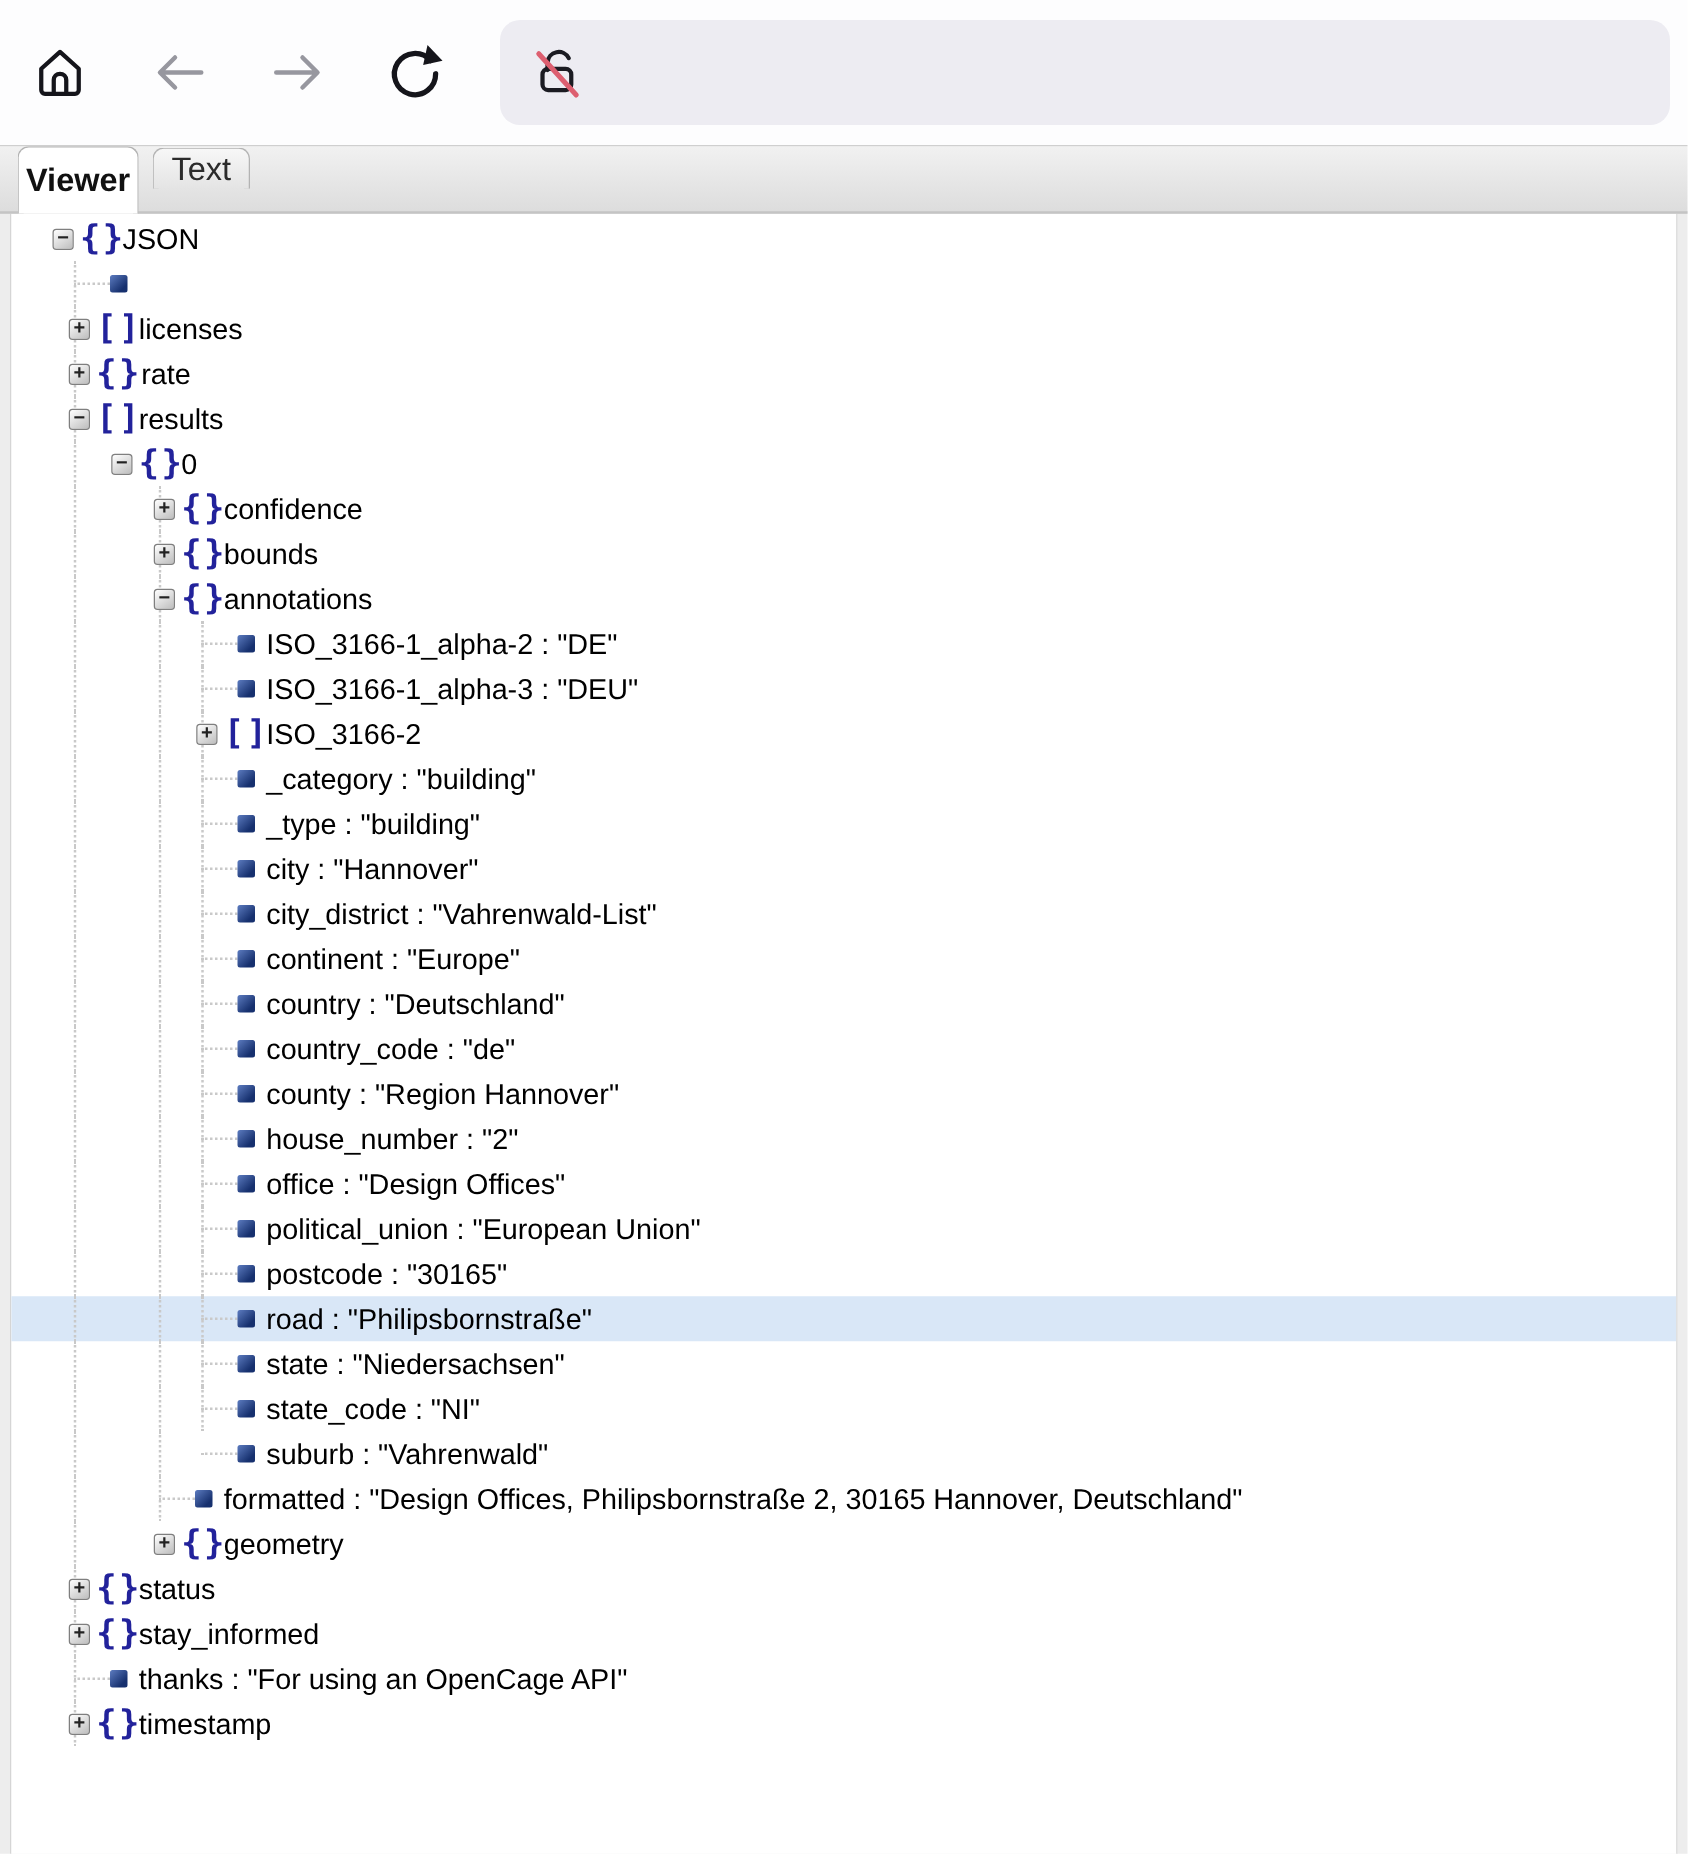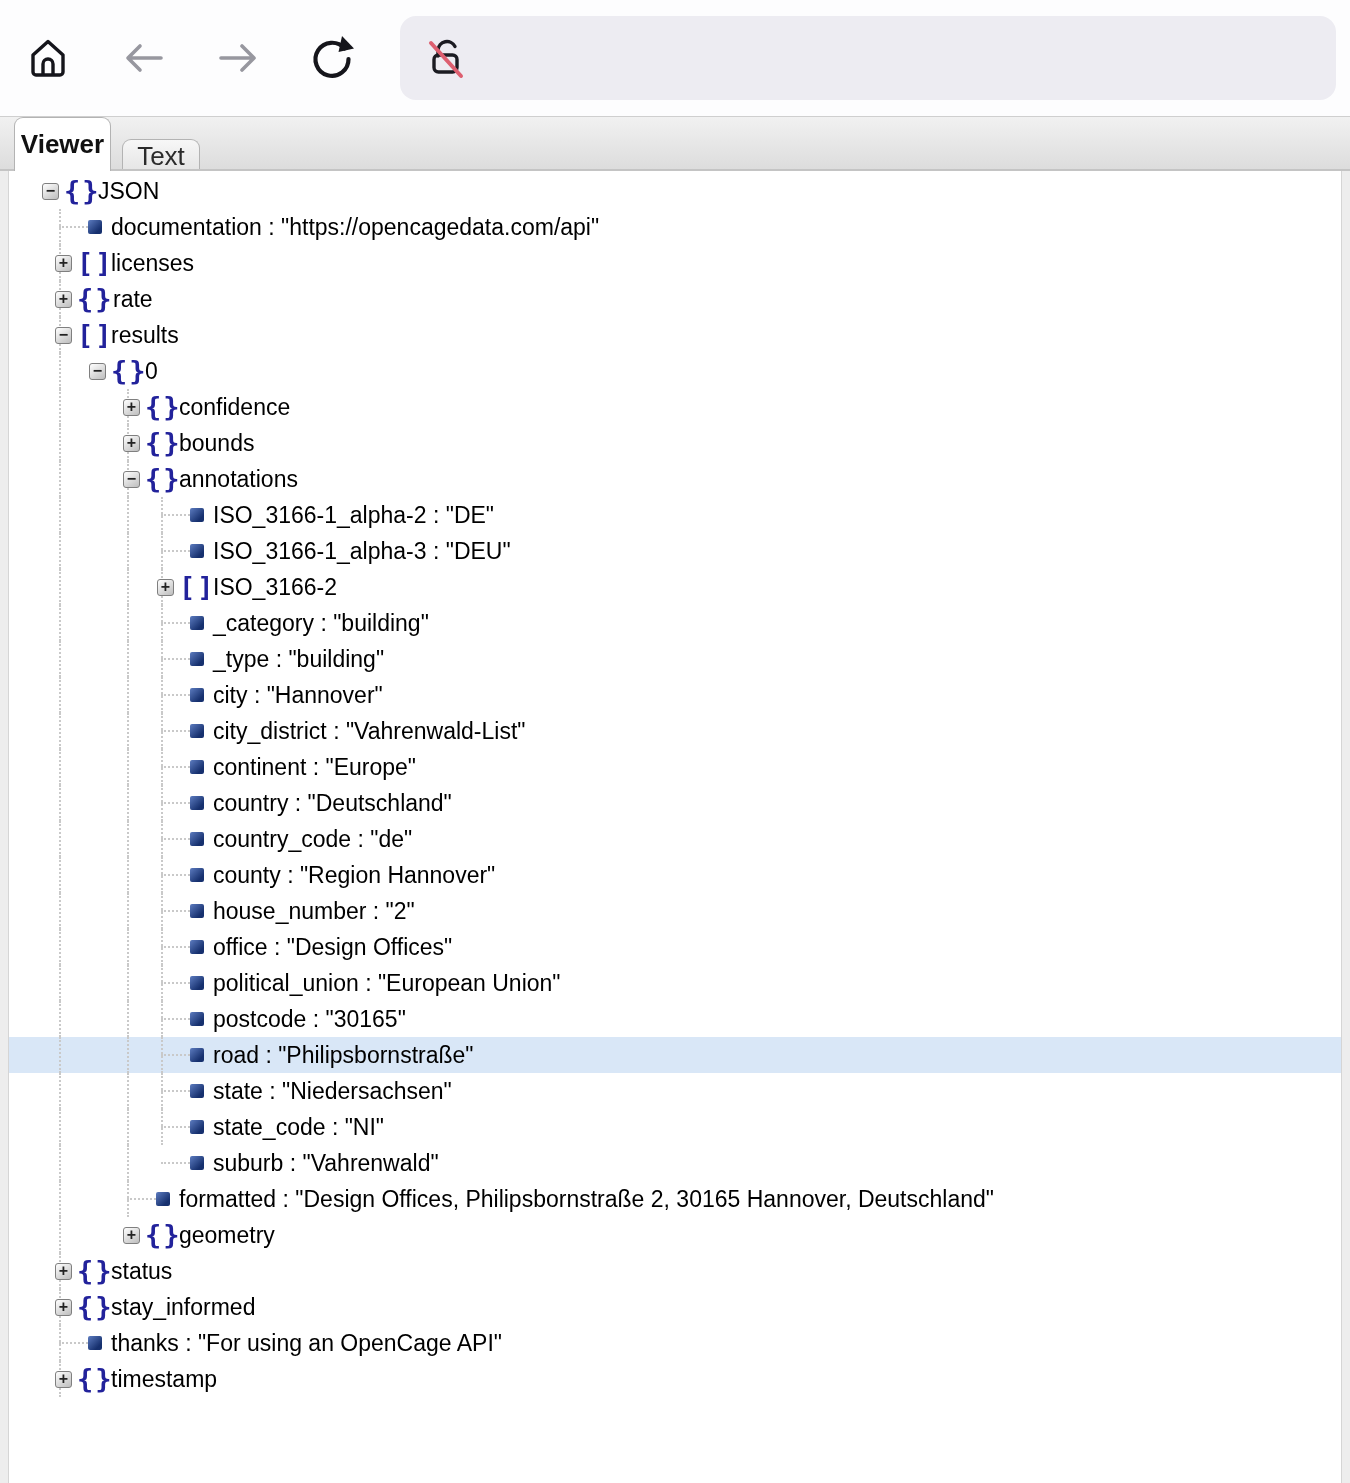--- a/index.html
+++ b/index.html
@@ -33,21 +33,21 @@
   .tab{
     position:absolute;box-sizing:border-box;cursor:pointer;
     border:1px solid #b3b3b3;border-bottom:none;border-radius:9px 9px 0 0;
     display:flex;align-items:center;justify-content:center;font-size:26px;
   }
   .tab.active{
     left:14px;top:117px;width:97px;height:54px;background:#ffffff;
     font-weight:bold;color:#111;z-index:2;
   }
   .tab.inactive{
-    left:122px;top:139px;width:78px;height:33px;
+    left:122px;top:118px;width:78px;height:33px;
     background:linear-gradient(#f7f7f7,#e4e4e4);color:#2b2b2b;z-index:0;
   }
   
   .viewer-panel{position:absolute;top:171px;left:0;width:1350px;bottom:0;background:#ededed;}
   .tree{
     position:absolute;left:8px;top:0;width:1334px;bottom:0;box-sizing:border-box;
     background:#ffffff;border-left:1px solid #d5d5d5;border-right:1px solid #d5d5d5;
     padding-top:2px;overflow:hidden;
   }
   .row{position:relative;height:36px;width:100%;}
@@ -116,21 +116,20 @@
   <div class="tree" id="tree">
       <div class="row">
         <span class="ebox" style="left: 33px;">−</span>
         <span class="ticon" style="left: 55px;">{}</span>
         <span class="lbl" style="left: 89px;">JSON</span>
       </div>
       <div class="row">
         <span class="guide" style="left: 50px;"></span>
         <span class="hconn" style="left: 50px; width: 29px;"></span>
         <span class="leafsq string" style="left: 79px;"></span>
-        <span class="lbl" style="left: 102px;">documentation : "https://opencagedata.com/api"</span>
       </div>
       <div class="row">
         <span class="guide" style="left: 50px;"></span>
         <span class="ebox" style="left: 46px;">+</span>
         <span class="ticon" style="left: 68px;">[]</span>
         <span class="lbl" style="left: 102px;">licenses</span>
       </div>
       <div class="row">
         <span class="guide" style="left: 50px;"></span>
         <span class="ebox" style="left: 46px;">+</span>

